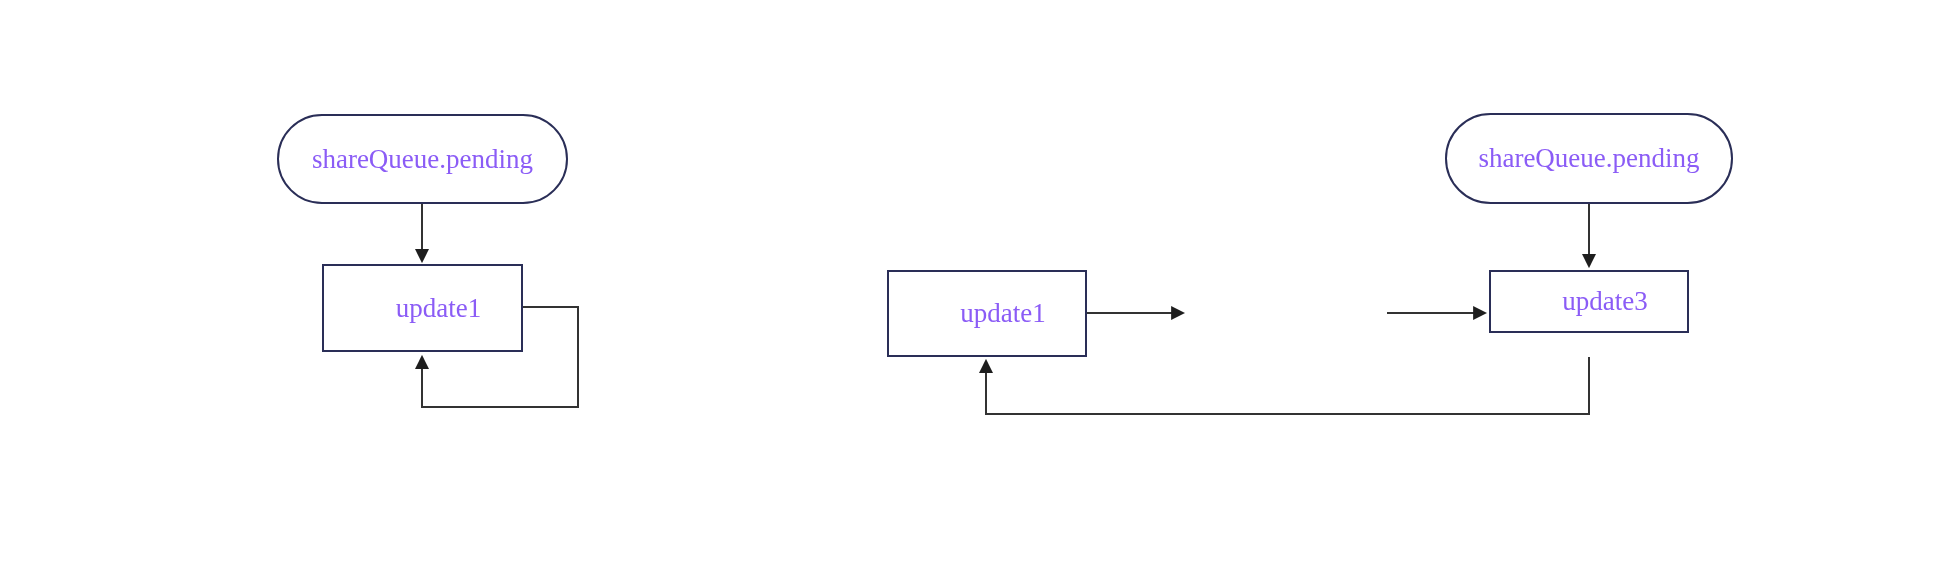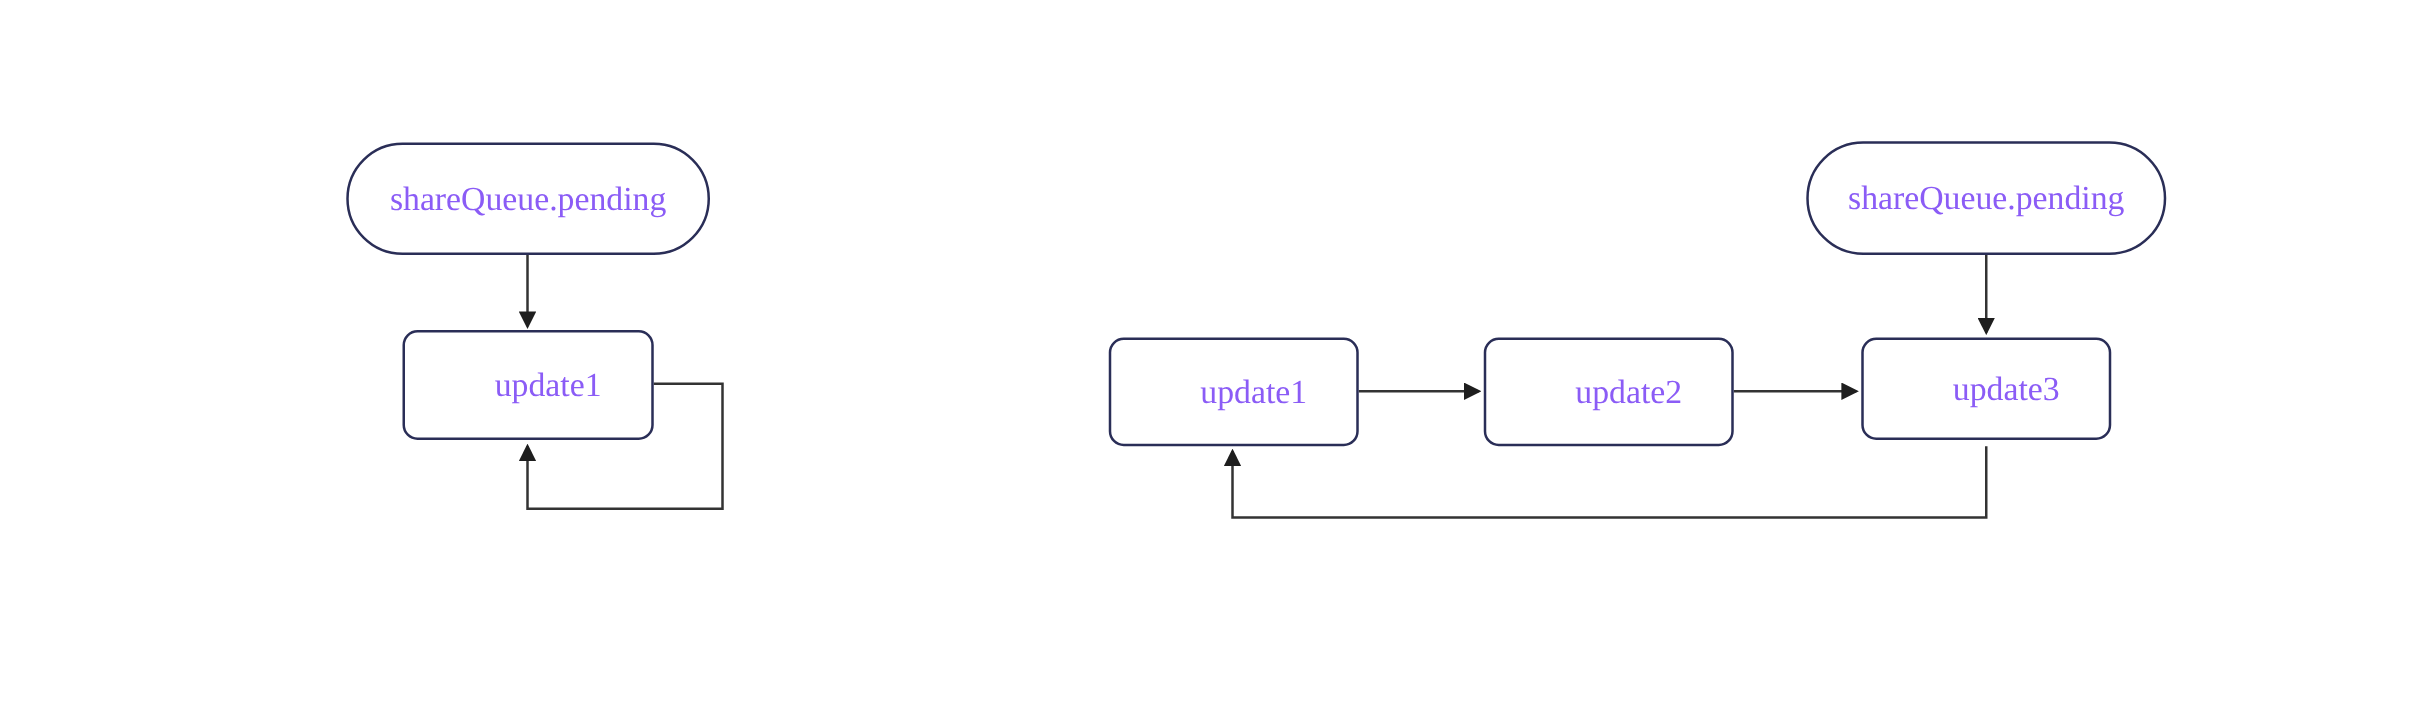--- a/index.html
+++ b/index.html
@@ -37,33 +37,33 @@
     justify-content: center;
     color: #8b5cf6;
     font-size: 27px;
     line-height: 1;
     white-space: nowrap;
   }
   .stadium {
     border-radius: 46px;
   }
   .rect {
-    border-radius: 12px;
+    border-radius: 0;
     padding-left: 32px;
   }
 
   
   .n-l-pending { left: 277px; top: 114px; width: 291px; height: 90px; }
   .n-l-update1 { left: 322px; top: 264px; width: 201px; height: 88px; }
 
   
   .n-r-pending { left: 1445px; top: 113px; width: 288px; height: 91px; }
   .n-r-update1 { left: 887px;  top: 270px; width: 200px; height: 87px; }
   .n-r-update2 { left: 1187px; top: 270px; width: 200px; height: 87px; }
-  .n-r-update3 { left: 1489px; top: 270px; width: 200px; height: 82px; }
+  .n-r-update3 { left: 1489px; top: 270px; width: 200px; height: 63px; }
 </style>
 </head>
 <body>
 
 <div class="canvas">
 
   <svg class="edge-layer" width="1942" height="570" viewBox="0 0 1942 570" xmlns="http://www.w3.org/2000/svg">
     <defs>
       <marker id="arrowhead" viewBox="0 0 10 10" refX="8.5" refY="5" markerWidth="7" markerHeight="7" orient="auto-start-reverse">
         <path d="M 0 0 L 10 5 L 0 10 z" fill="#1e1e1e"></path>
@@ -85,20 +85,17 @@
   <div class="node rect n-l-update1">
     <span>update1</span>
   </div>
 
   <div class="node stadium n-r-pending">
     <span>shareQueue.pending</span>
   </div>
   <div class="node rect n-r-update1">
     <span>update1</span>
   </div>
-  <div class="node rect n-r-update2">
-    <span>update2</span>
-  </div>
   <div class="node rect n-r-update3">
     <span>update3</span>
   </div>
 
 </div>
 
 </body></html>

